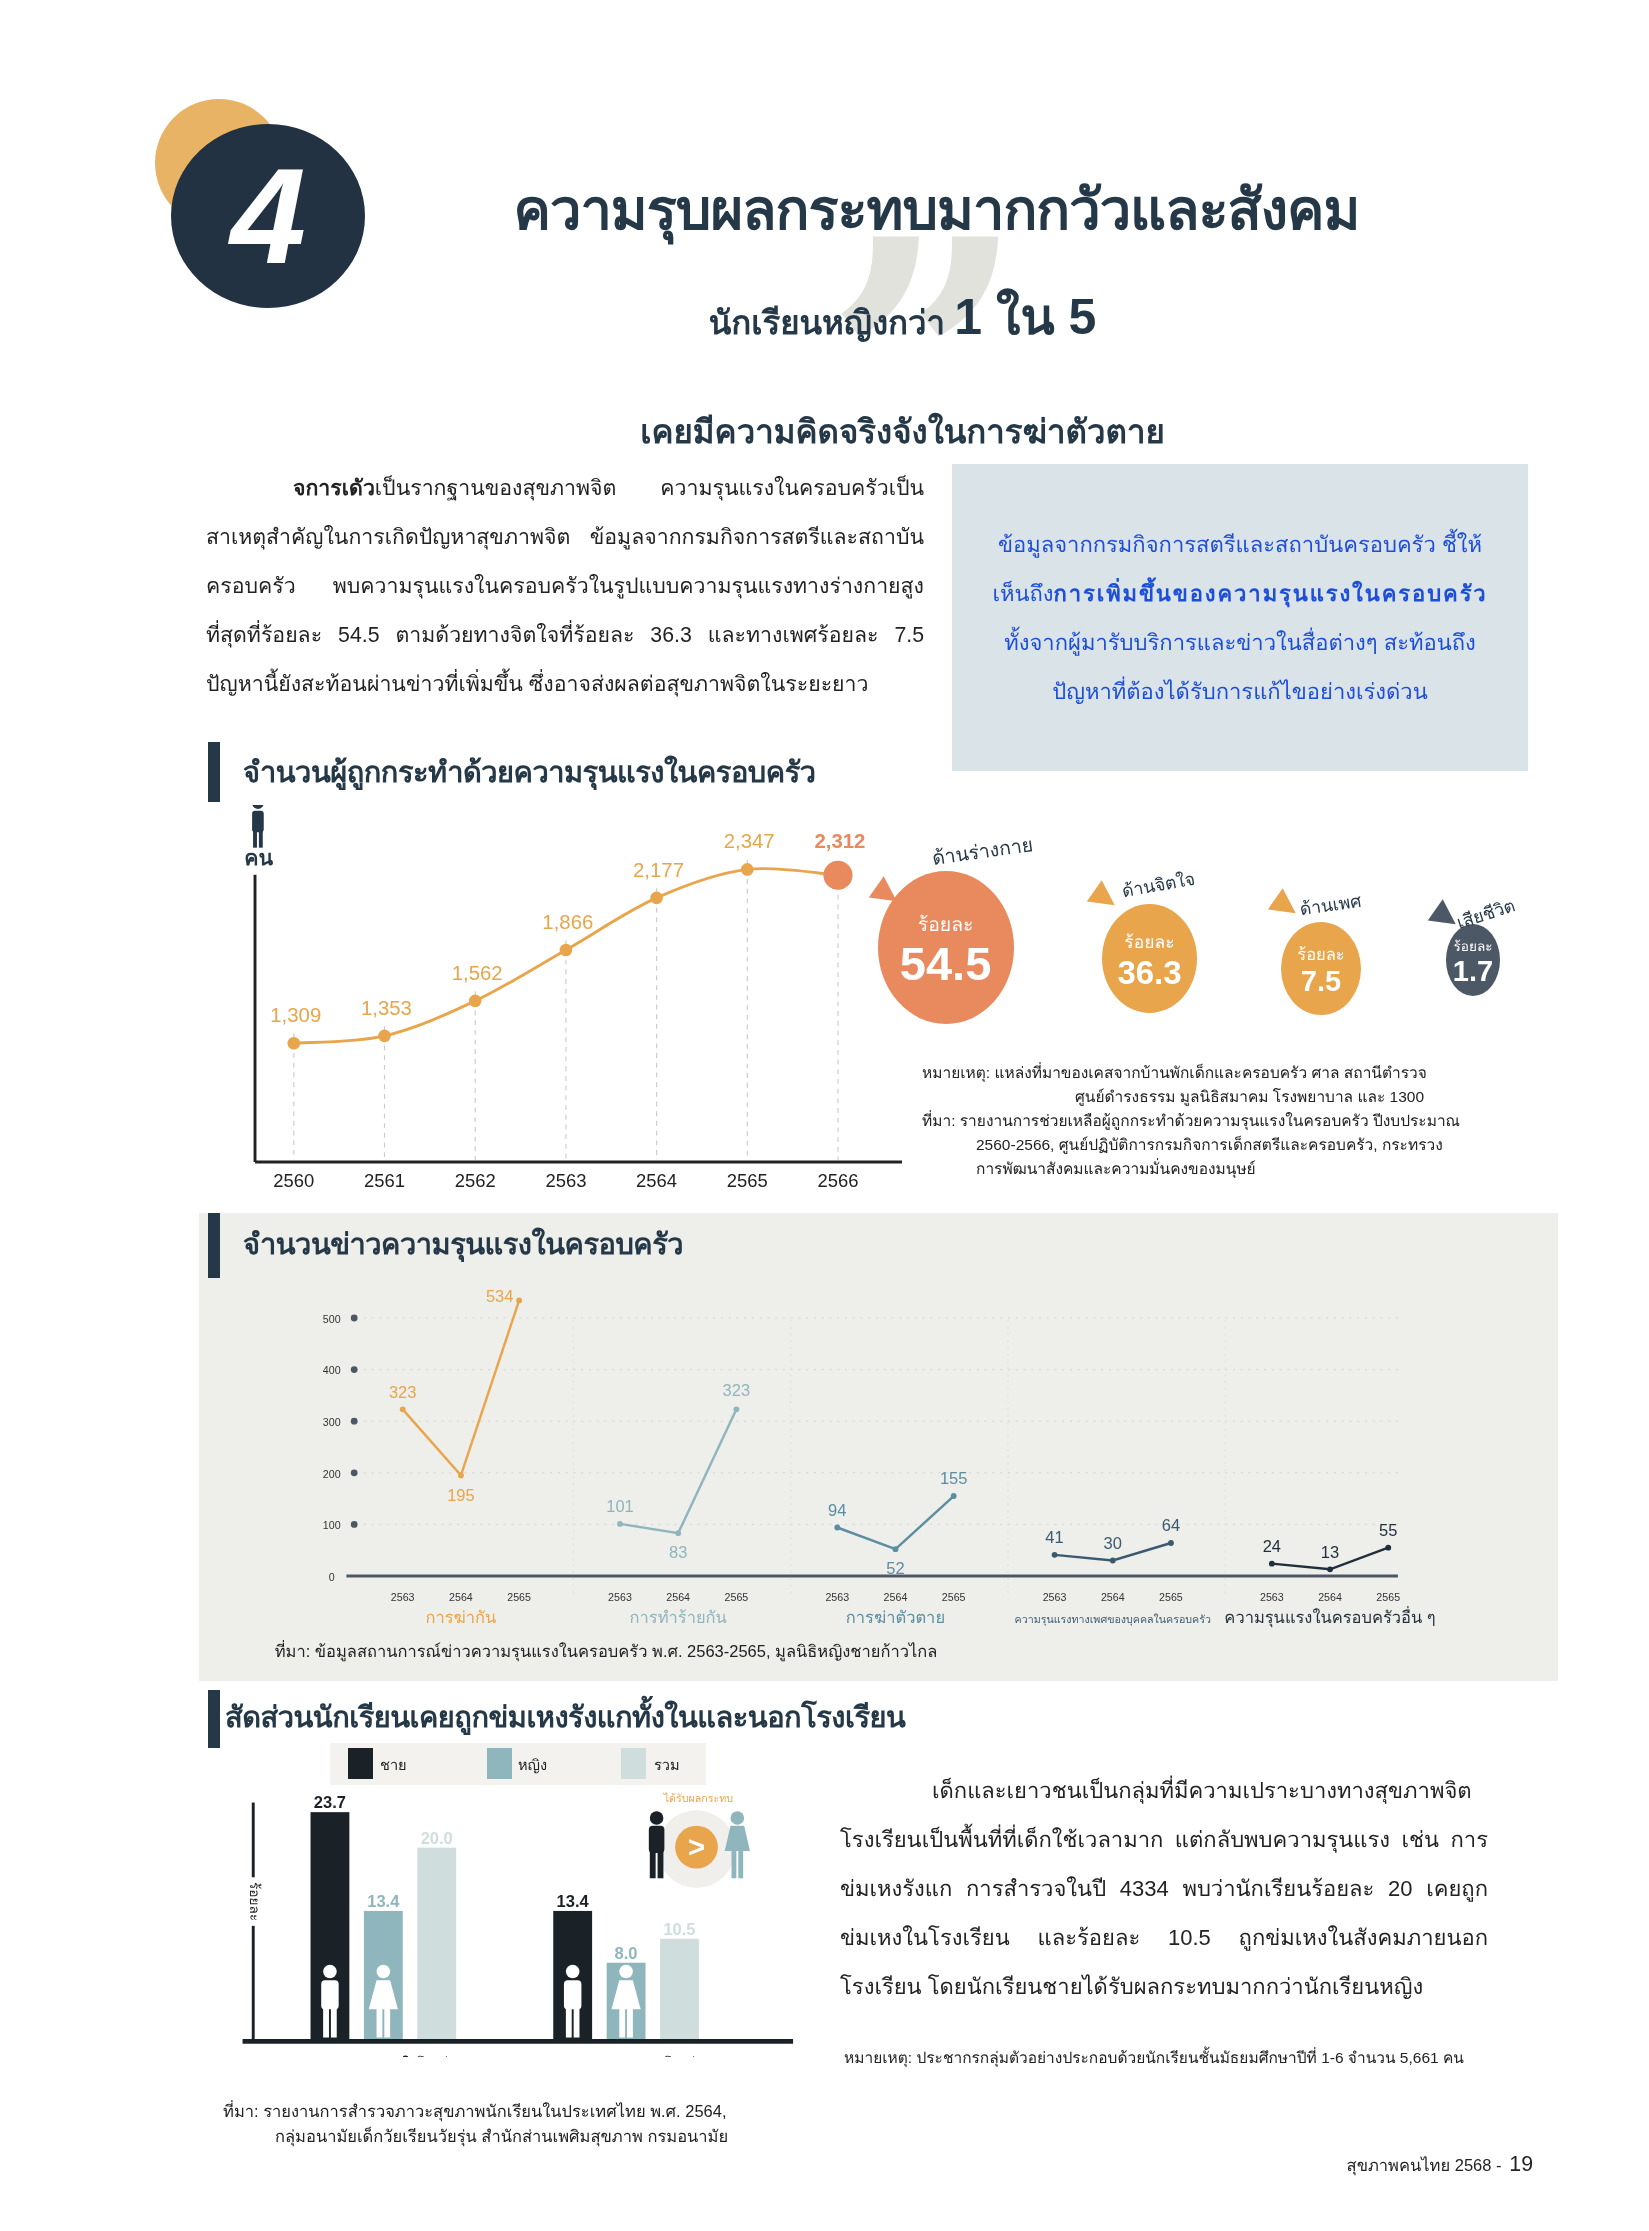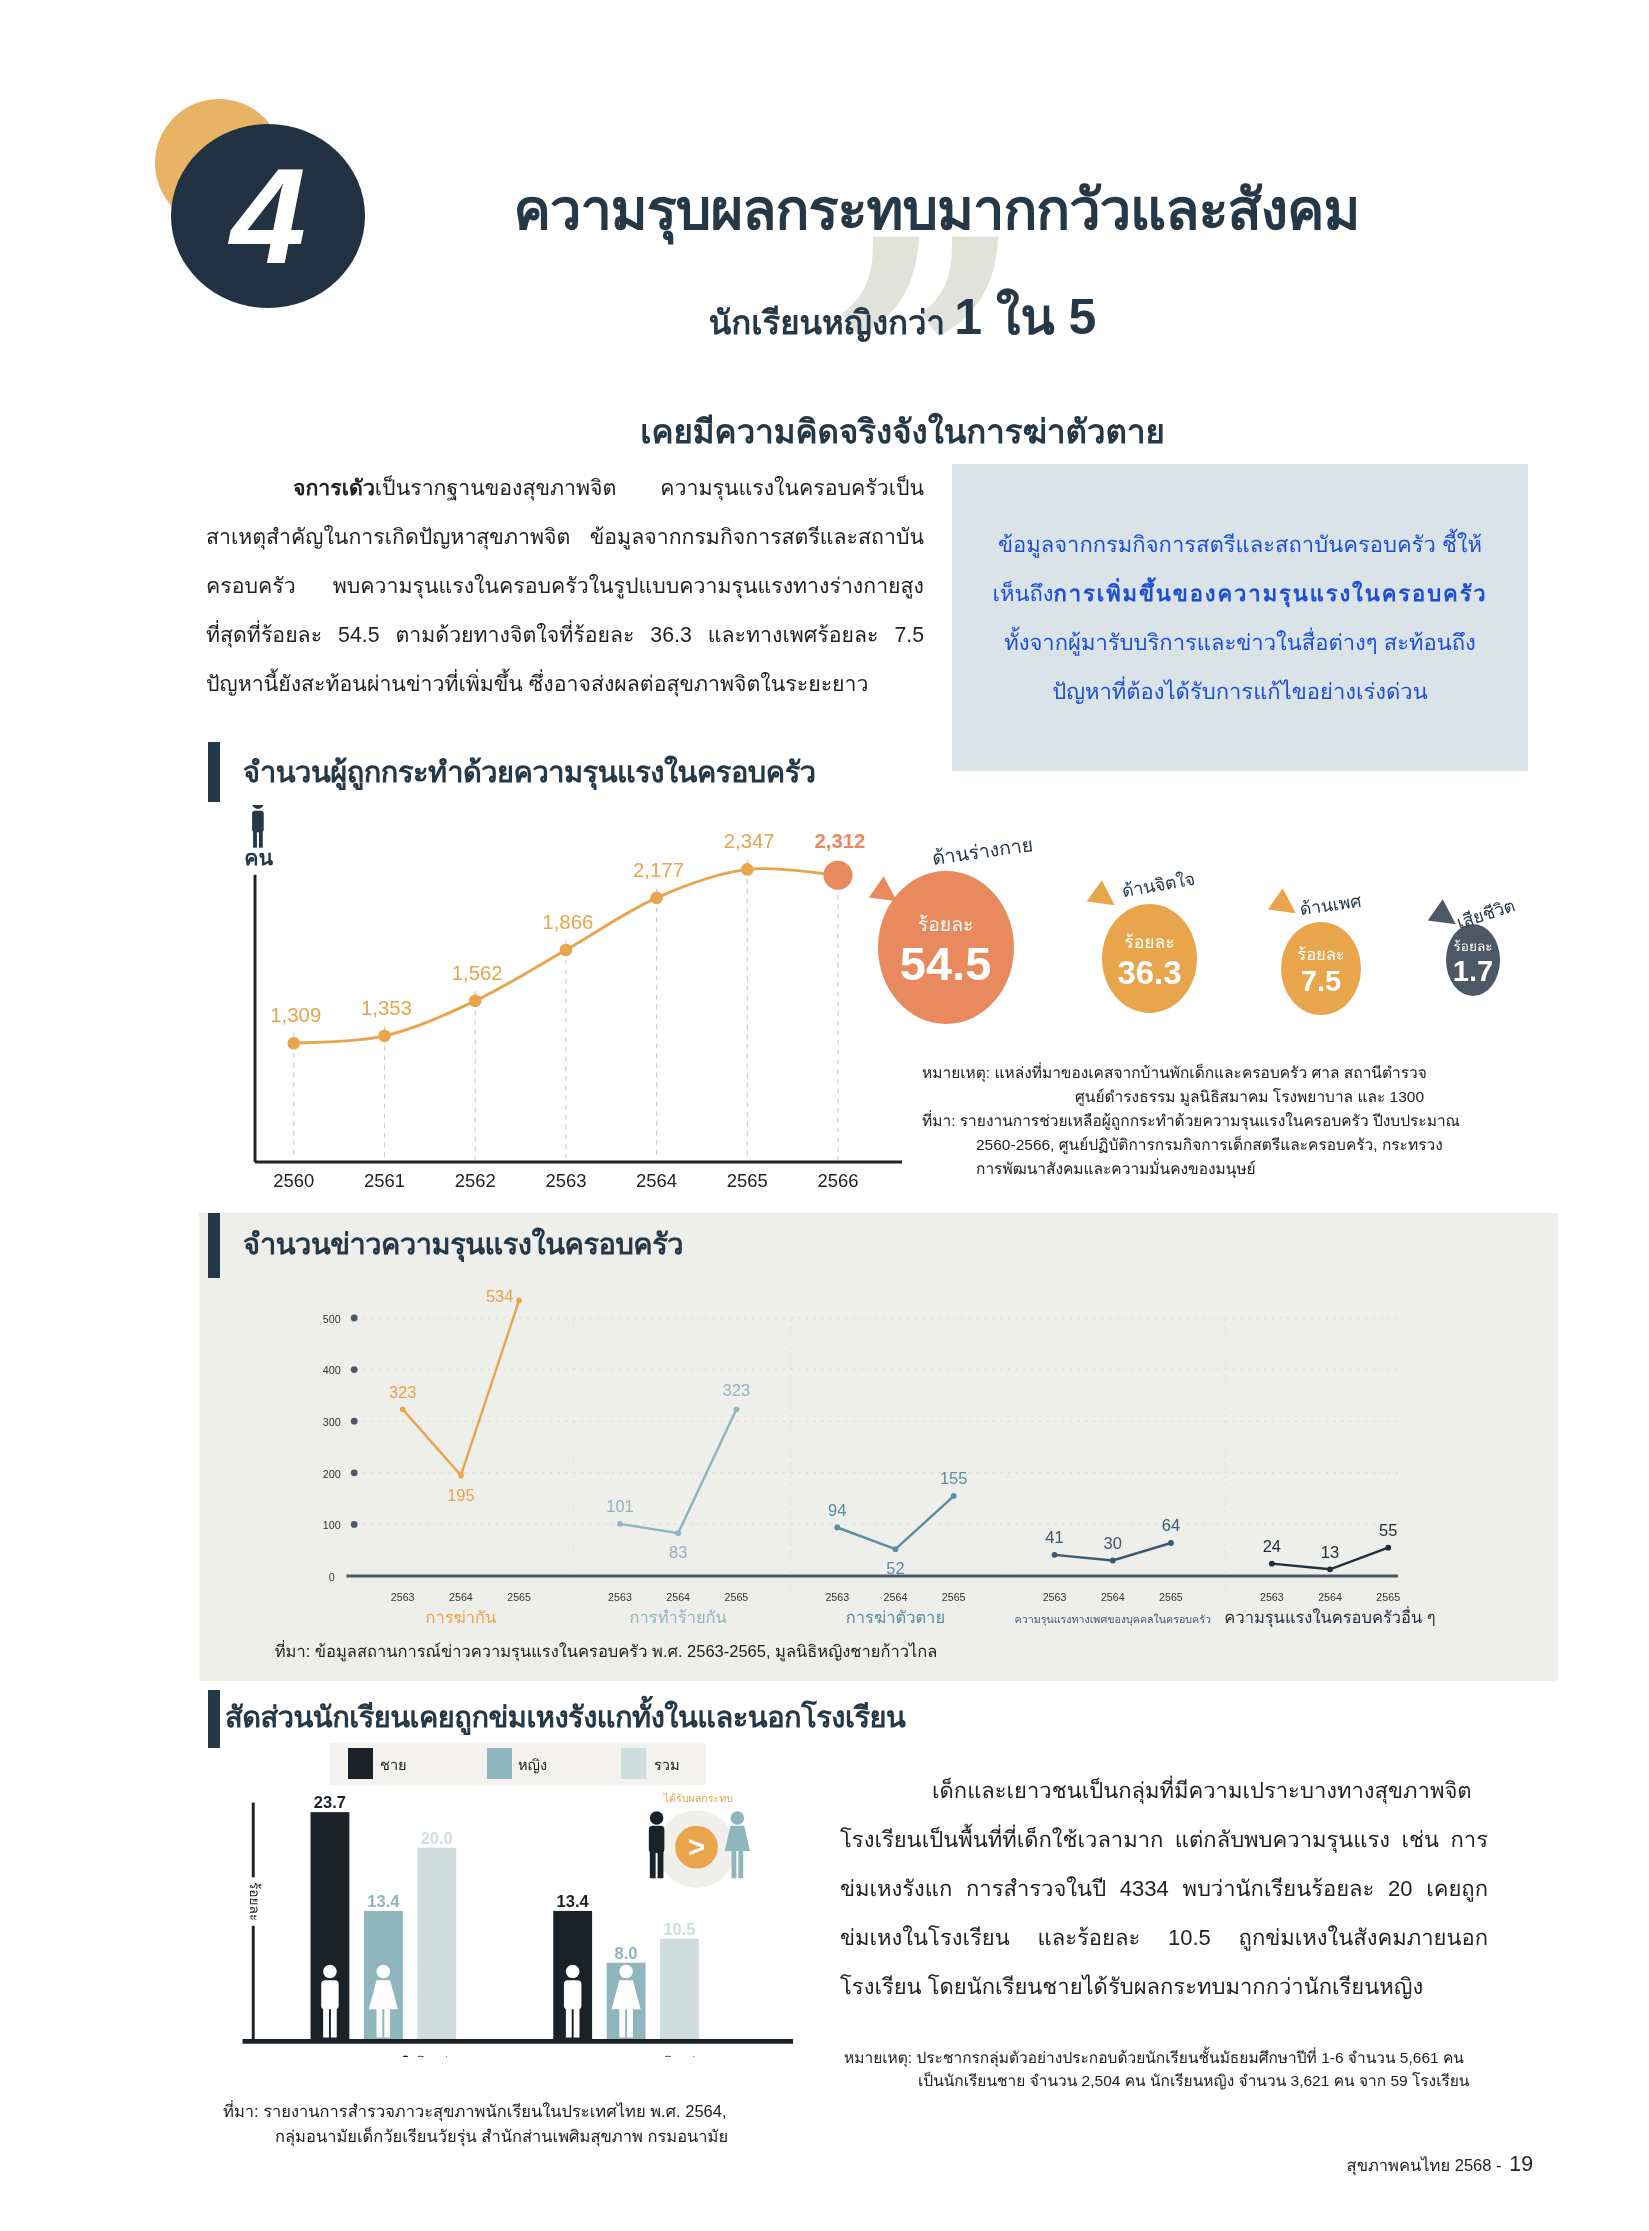--- a/index.html
+++ b/index.html
@@ -350,19 +350,18 @@
 
 <div id="source3" class="abs">
   <div>ที่มา: รายงานการสำรวจภาวะสุขภาพนักเรียนในประเทศไทย พ.ศ. 2564,</div>
   <div class="indent">กลุ่มอนามัยเด็กวัยเรียนวัยรุ่น สำนักส่านเพศิมสุขภาพ กรมอนามัย</div>
 </div>
 
 <div id="bully-text" class="abs">เด็กและเยาวชนเป็นกลุ่มที่มีความเปราะบางทางสุขภาพจิต โรงเรียนเป็นพื้นที่ที่เด็กใช้เวลามาก แต่กลับพบความรุนแรง เช่น การข่มเหงรังแก การสำรวจในปี 4334 พบว่านักเรียนร้อยละ 20 เคยถูกข่มเหงในโรงเรียน และร้อยละ 10.5 ถูกข่มเหงในสังคมภายนอกโรงเรียน โดยนักเรียนชายได้รับผลกระทบมากกว่านักเรียนหญิง</div>
 
 <div id="note3" class="abs">
   <div><span>หมายเหตุ:</span> <span>ประชากรกลุ่มตัวอย่างประกอบด้วยนักเรียนชั้นมัธยมศึกษาปีที่ 1-6 จำนวน 5,661 คน</span></div>
-  <div class="indent">เป็นนักเรียนชาย จำนวน 2,504 คน นักเรียนหญิง จำนวน 3,621 คน จาก 59 โรงเรียน</div>
 </div>
 
 <div id="footer" class="abs">
   <span>สุขภาพคนไทย 2568 -</span><span class="pg">19</span>
 </div>
 
 
 </body></html>

